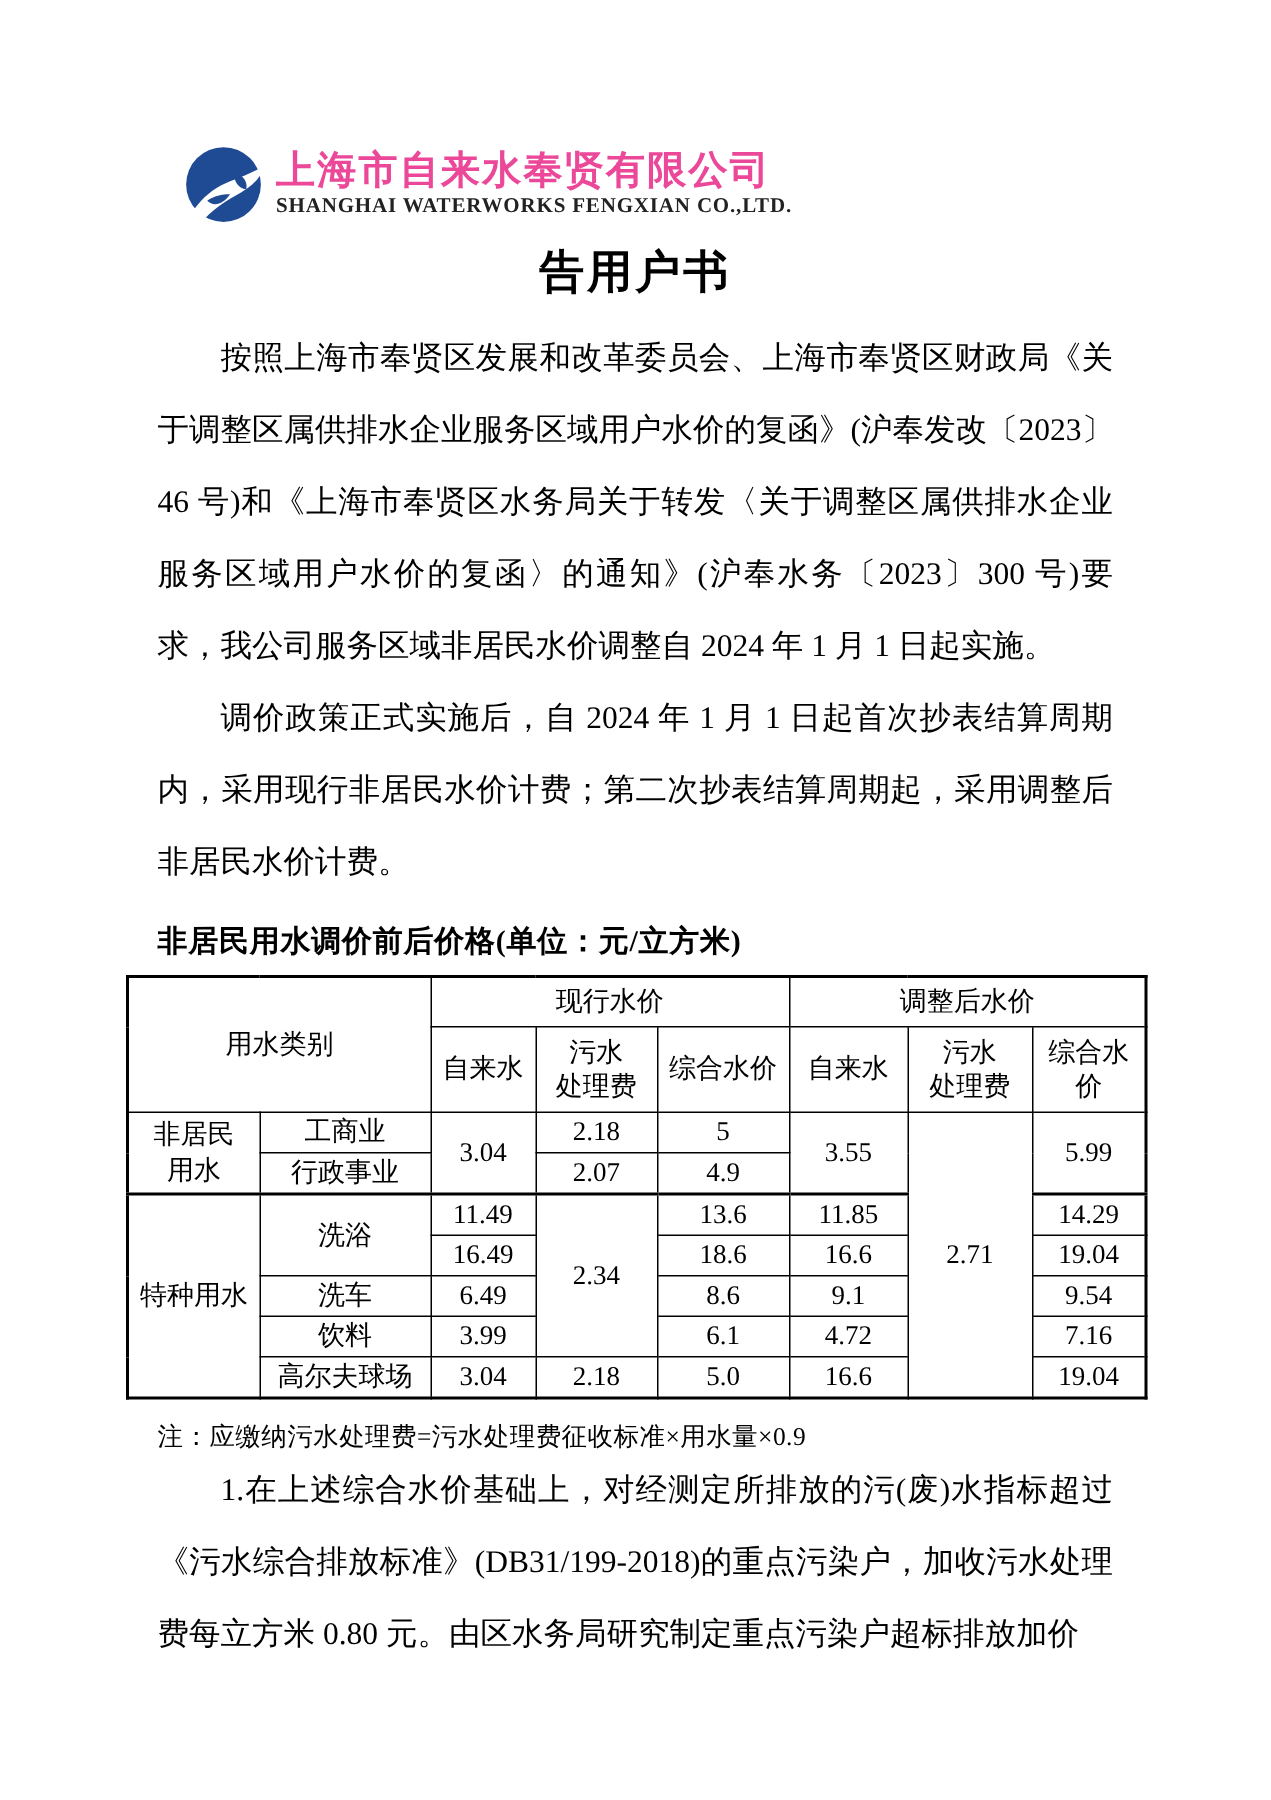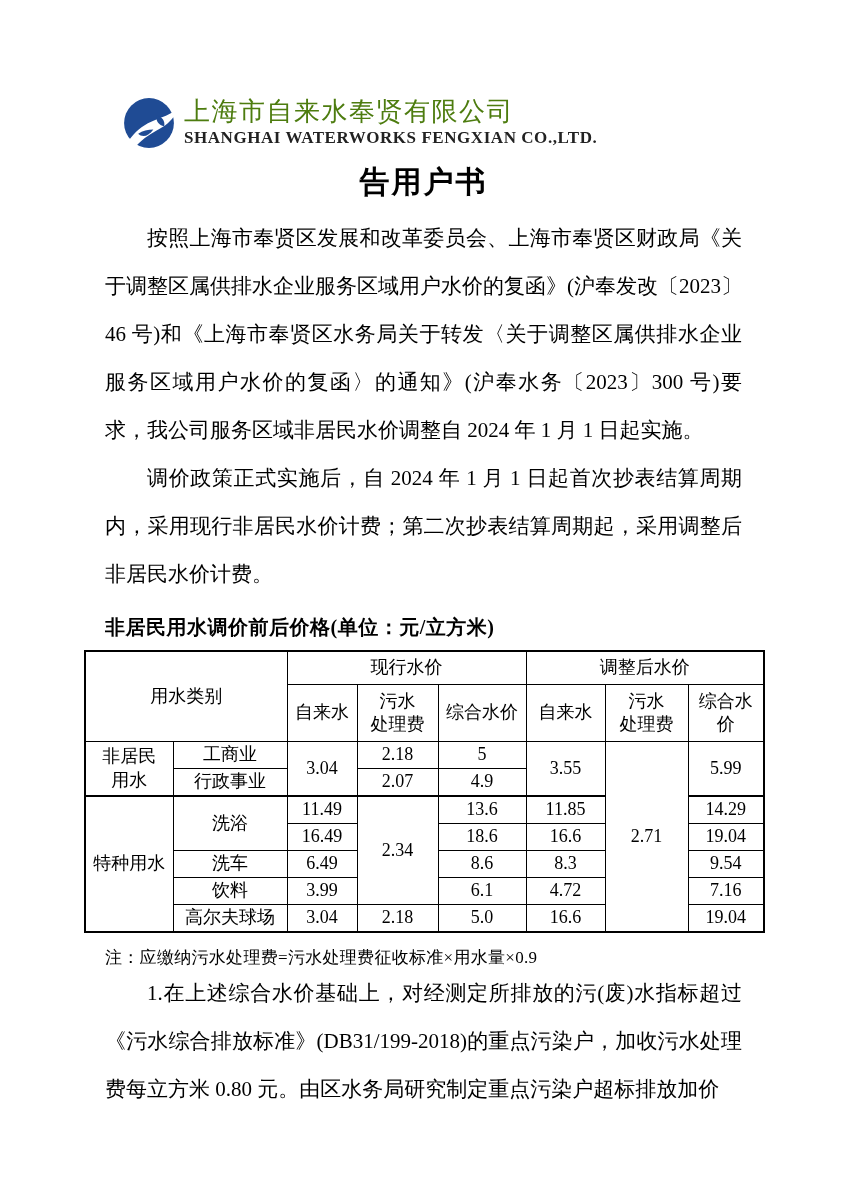--- a/index.html
+++ b/index.html
@@ -29,28 +29,28 @@
   }
   .logo-mark {
     width: 52px;
     height: 52px;
     flex: 0 0 auto;
     margin-right: 9px;
   }
   .logo-text { display: flex; flex-direction: column; justify-content: center; }
   .company-cn {
     font-size: 26px;
-    font-weight: normal;
+    font-weight: bold;
     letter-spacing: 1.5px;
-    color: #4d7c0f;
+    color: #ec4899;
     line-height: 1.1;
     white-space: nowrap;
   }
   .company-en {
-    font-size: 17px;
+    font-size: 14px;
     font-weight: bold;
     letter-spacing: 0.55px;
     color: #222;
     margin-top: 2px;
     white-space: nowrap;
   }
   
   .doc-title {
     text-align: center;
     font-size: 30px;
@@ -190,21 +190,21 @@
     <tr class="body">
       <td>16.49</td>
       <td>18.6</td>
       <td>16.6</td>
       <td>19.04</td>
     </tr>
     <tr class="body">
       <td>洗车</td>
       <td>6.49</td>
       <td>8.6</td>
-      <td>8.3</td>
+      <td>9.1</td>
       <td>9.54</td>
     </tr>
     <tr class="body">
       <td>饮料</td>
       <td>3.99</td>
       <td>6.1</td>
       <td>4.72</td>
       <td>7.16</td>
     </tr>
     <tr class="body">

